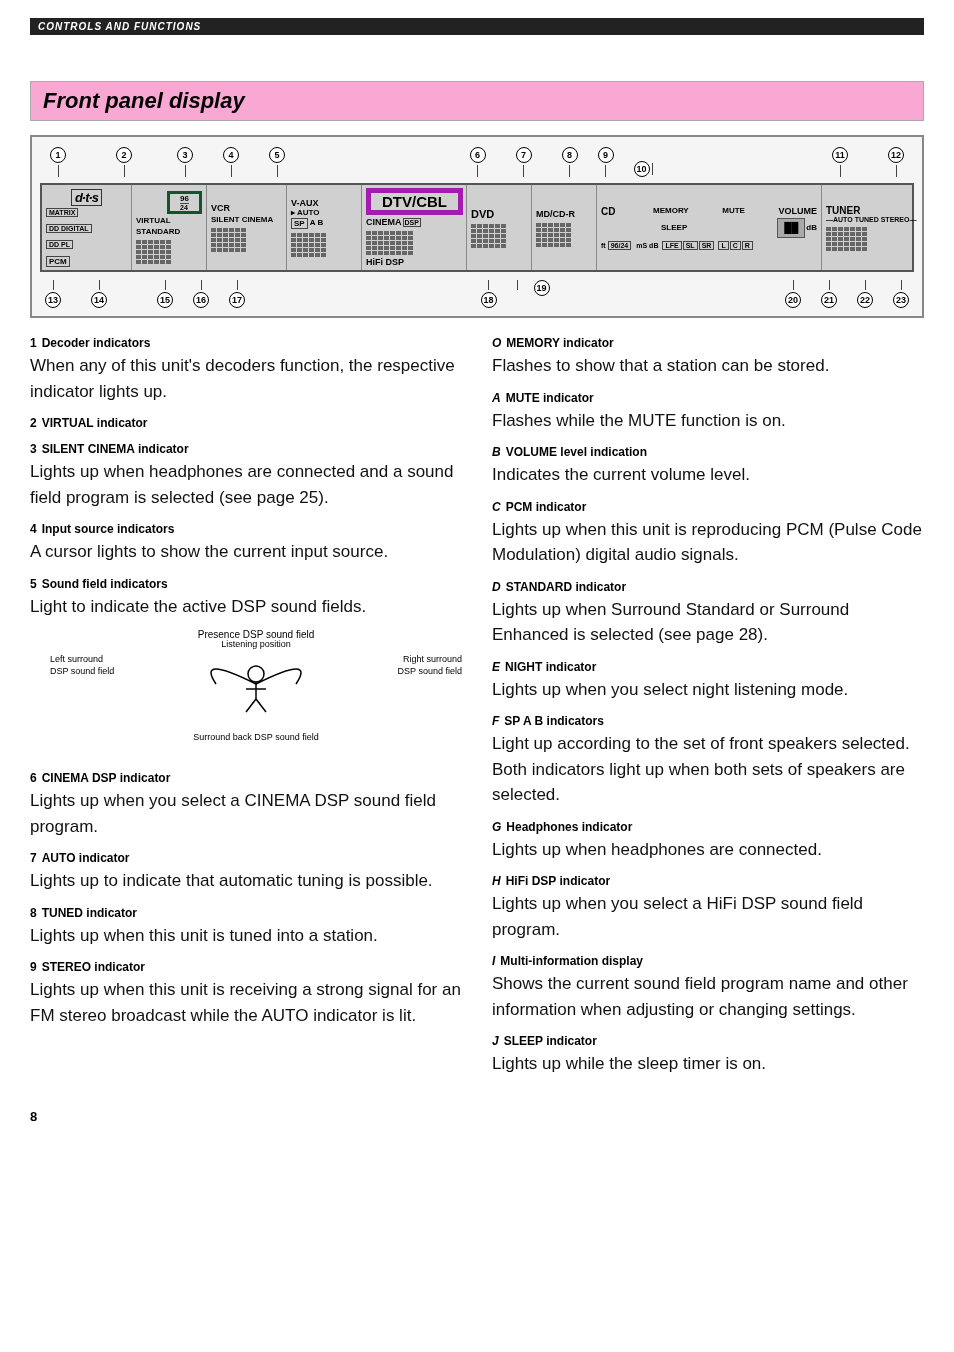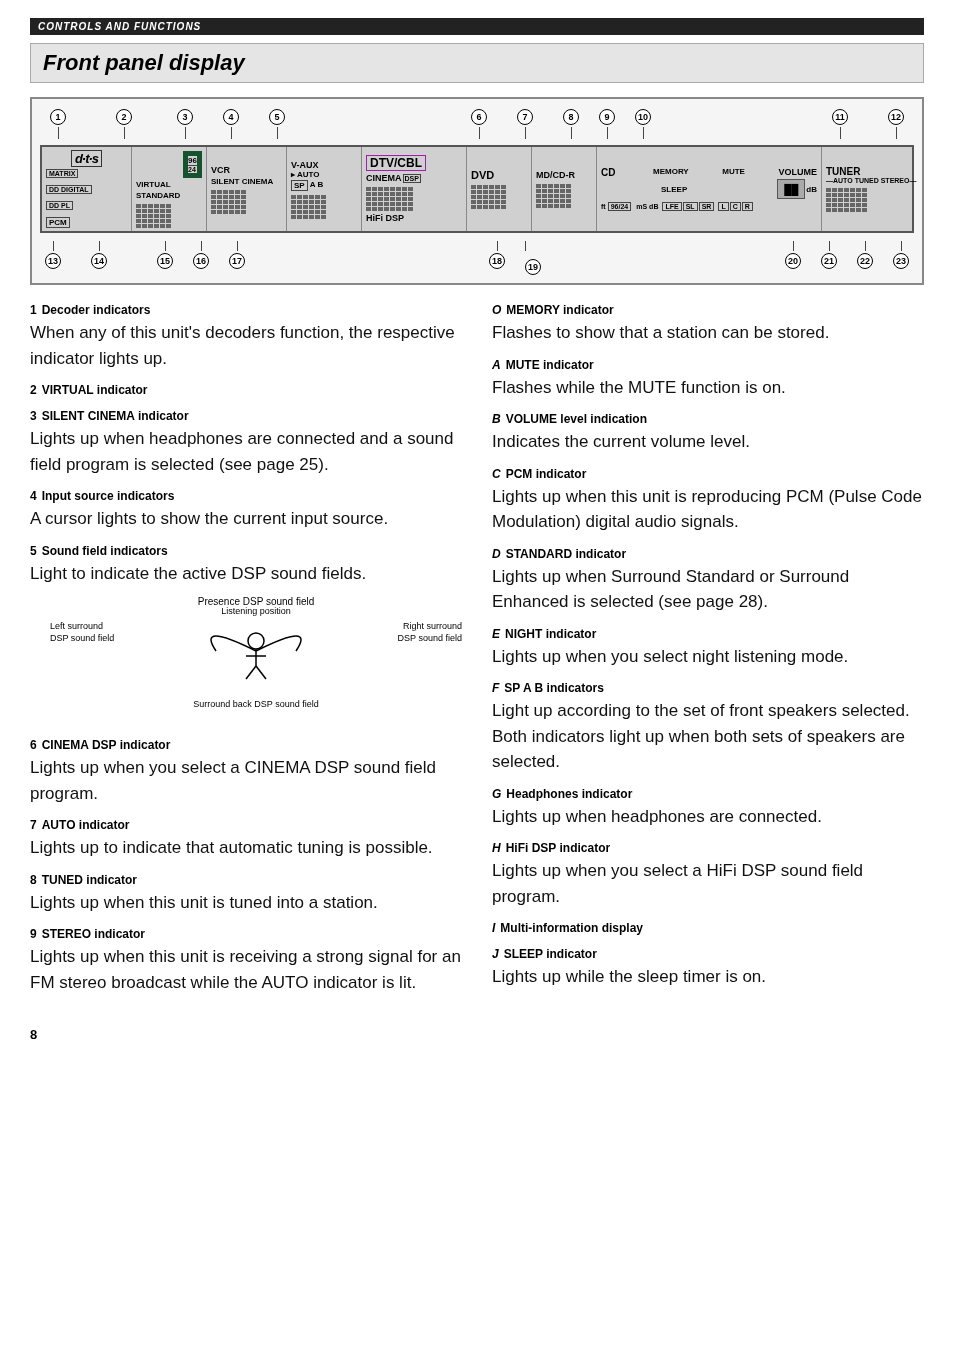--- a/index.html
+++ b/index.html
@@ -24,26 +24,27 @@
       font-size: 10px;
       font-style: italic;
       font-weight: bold;
       letter-spacing: 1px;
       padding: 3px 8px;
       margin-bottom: 8px;
     }
 
     
     .page-title-box {
-      background: #e5e5e5;
+      background: #f9a8d4;
       border: 1px solid #aaa;
       padding: 6px 12px;
       margin-bottom: 14px;
       display: inline-block;
       width: 100%;
+      margin-top: 38px;
     }
     .page-title {
       font-size: 22px;
       font-weight: bold;
       font-style: italic;
       color: #000;
     }
 
     
     .display-diagram {
@@ -175,21 +176,21 @@
           <div style="width:1px; height:12px; background:#444;"></div>
         </div>
         <div style="display:flex; flex-direction:column; align-items:center; gap:2px; margin-left:10px;">
           <span class="callout-num">8</span>
           <div style="width:1px; height:12px; background:#444;"></div>
         </div>
         <div style="display:flex; flex-direction:column; align-items:center; gap:2px;">
           <span class="callout-num">9</span>
           <div style="width:1px; height:12px; background:#444;"></div>
         </div>
-        <div style="display:flex; flex-direction:column; align-items:center; gap:2px;">
+        <div style="display:flex; flex-direction:row; align-items:center; gap:2px;">
           <span class="callout-num">10</span>
           <div style="width:1px; height:12px; background:#444;"></div>
         </div>
       </div>
       <div style="display:flex; gap:20px; align-items:flex-end;">
         <div style="display:flex; flex-direction:column; align-items:center; gap:2px; margin-left:10px;">
           <span class="callout-num">11</span>
           <div style="width:1px; height:12px; background:#444;"></div>
         </div>
         <div style="display:flex; flex-direction:column; align-items:center; gap:2px; margin-left:20px;">
@@ -213,21 +214,21 @@
           <div style="display:flex; gap:2px; align-items:center; font-size:7px; font-weight:bold;">
             <div style="display:flex; gap:1px;">
               <div style="border:1px solid #444; padding:0 2px; font-size:7px;">DD PL</div>
             </div>
           </div>
           <div style="border:1px solid #444; padding:0 2px; font-size:8px; font-weight:bold; width:fit-content;">PCM</div>
         </div>
       </div>
 
       <div class="lcd-section" style="width:75px; min-width:75px; align-items:flex-start; padding:3px 4px;">
-        <div style="font-size:8px; border:5px solid #14532d; padding:0 0; margin-bottom:2px; align-self:flex-end;">96<br><span style="font-size:7px; border-top:1px solid #444; display:block;">24</span></div>
+        <div style="font-size:8px; border:3px solid #14532d; padding:0 10px; margin-bottom:2px; align-self:flex-end;">96<br><span style="font-size:7px; border-top:1px solid #444; display:block;">24</span></div>
         <div style="font-size:8px; font-weight:bold;">VIRTUAL</div>
         <div style="font-size:8px; font-weight:bold; margin-top:2px;">STANDARD</div>
         <div style="display:grid; grid-template-columns: repeat(6, 5px); gap:1px; margin-top:4px;">
           <div style="background:#666; height:4px;"></div>
             <div style="background:#666; height:4px;"></div>
             <div style="background:#666; height:4px;"></div>
             <div style="background:#666; height:4px;"></div>
             <div style="background:#666; height:4px;"></div>
             <div style="background:#666; height:4px;"></div>
           <div style="background:#666; height:4px;"></div>
@@ -329,21 +330,21 @@
           <div style="background:#666; height:4px;"></div>
             <div style="background:#666; height:4px;"></div>
             <div style="background:#666; height:4px;"></div>
             <div style="background:#666; height:4px;"></div>
             <div style="background:#666; height:4px;"></div>
             <div style="background:#666; height:4px;"></div>
         </div>
       </div>
 
       <div class="lcd-section" style="width:105px; min-width:105px; align-items:flex-start;">
-        <div style="font-size:12px; font-weight:bold; border:1px solid #a21caf; padding:0 3px;">DTV/CBL</div>
+        <div style="font-size:15px; font-weight:bold; border:5px solid #a21caf; padding:0 11px;">DTV/CBL</div>
         <div style="display:flex; align-items:center; gap:1px; margin-top:2px;">
           <span style="font-size:9px; font-weight:bold;">CINEMA</span>
           <span style="font-size:7px; border:1px solid #444; padding:0 1px;">DSP</span>
         </div>
         <div style="display:grid; grid-template-columns: repeat(8, 5px); gap:1px; margin-top:4px;">
           <div style="background:#666; height:4px;"></div>
             <div style="background:#666; height:4px;"></div>
             <div style="background:#666; height:4px;"></div>
             <div style="background:#666; height:4px;"></div>
             <div style="background:#666; height:4px;"></div>
@@ -557,21 +558,21 @@
         <div style="display:flex; flex-direction:column; align-items:center; gap:2px;">
           <div style="width:1px; height:10px; background:#444;"></div>
           <span class="callout-num">17</span>
         </div>
       </div>
       <div style="display:flex; gap:20px;">
         <div style="display:flex; flex-direction:column; align-items:center; gap:2px;">
           <div style="width:1px; height:10px; background:#444;"></div>
           <span class="callout-num">18</span>
         </div>
-        <div style="display:flex; flex-direction:column; gap:8px;">
+        <div style="display:flex; flex-direction:row; gap:16px;">
           <div style="width:1px; height:10px; background:#444;"></div>
           <span class="callout-num">19</span>
         </div>
       </div>
       <div style="display:flex; gap:20px;">
         <div style="display:flex; flex-direction:column; align-items:center; gap:2px;">
           <div style="width:1px; height:10px; background:#444;"></div>
           <span class="callout-num">20</span>
         </div>
         <div style="display:flex; flex-direction:column; align-items:center; gap:2px;">
@@ -763,20 +764,21 @@
           <span>HiFi DSP indicator</span>
         </div>
         <p class="desc-text">Lights up when you select a HiFi DSP sound field program.</p>
       </div>
 
       <div class="desc-section">
         <div class="desc-heading">
           <span class="desc-letter">I</span>
           <span>Multi-information display</span>
         </div>
+        <p class="desc-text">Shows the current sound field program name and other information when adjusting or changing settings.</p>
       </div>
 
       <div class="desc-section">
         <div class="desc-heading">
           <span class="desc-letter">J</span>
           <span>SLEEP indicator</span>
         </div>
         <p class="desc-text">Lights up while the sleep timer is on.</p>
       </div>
 

